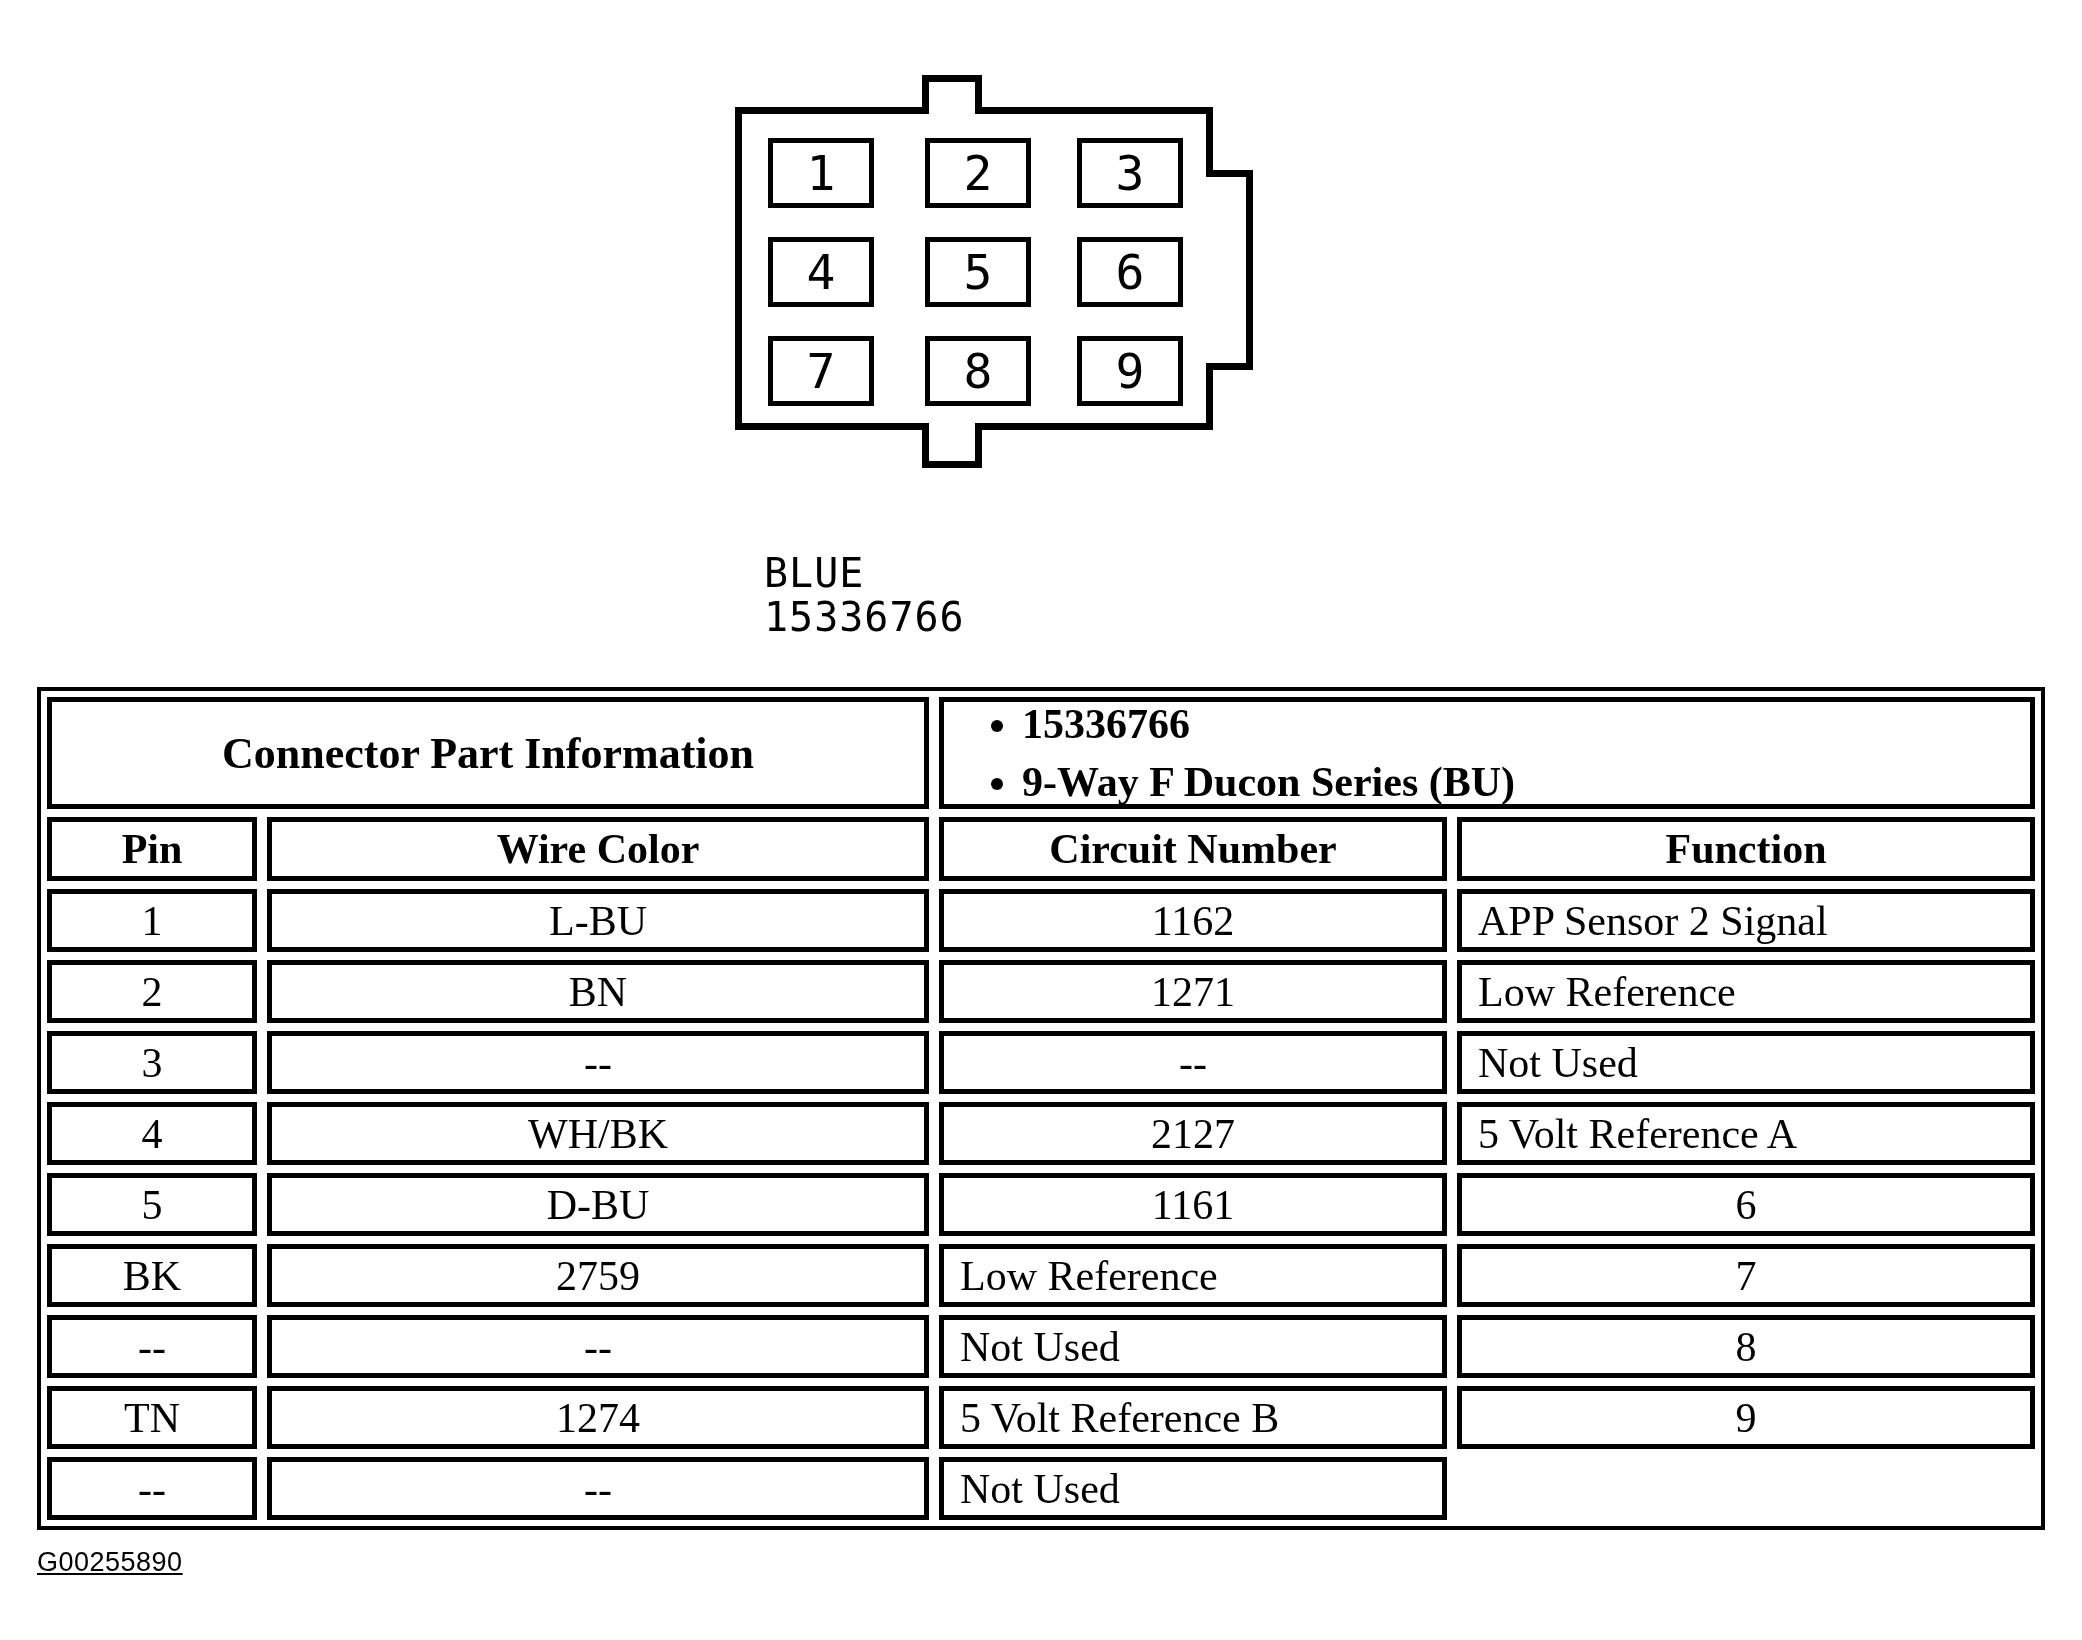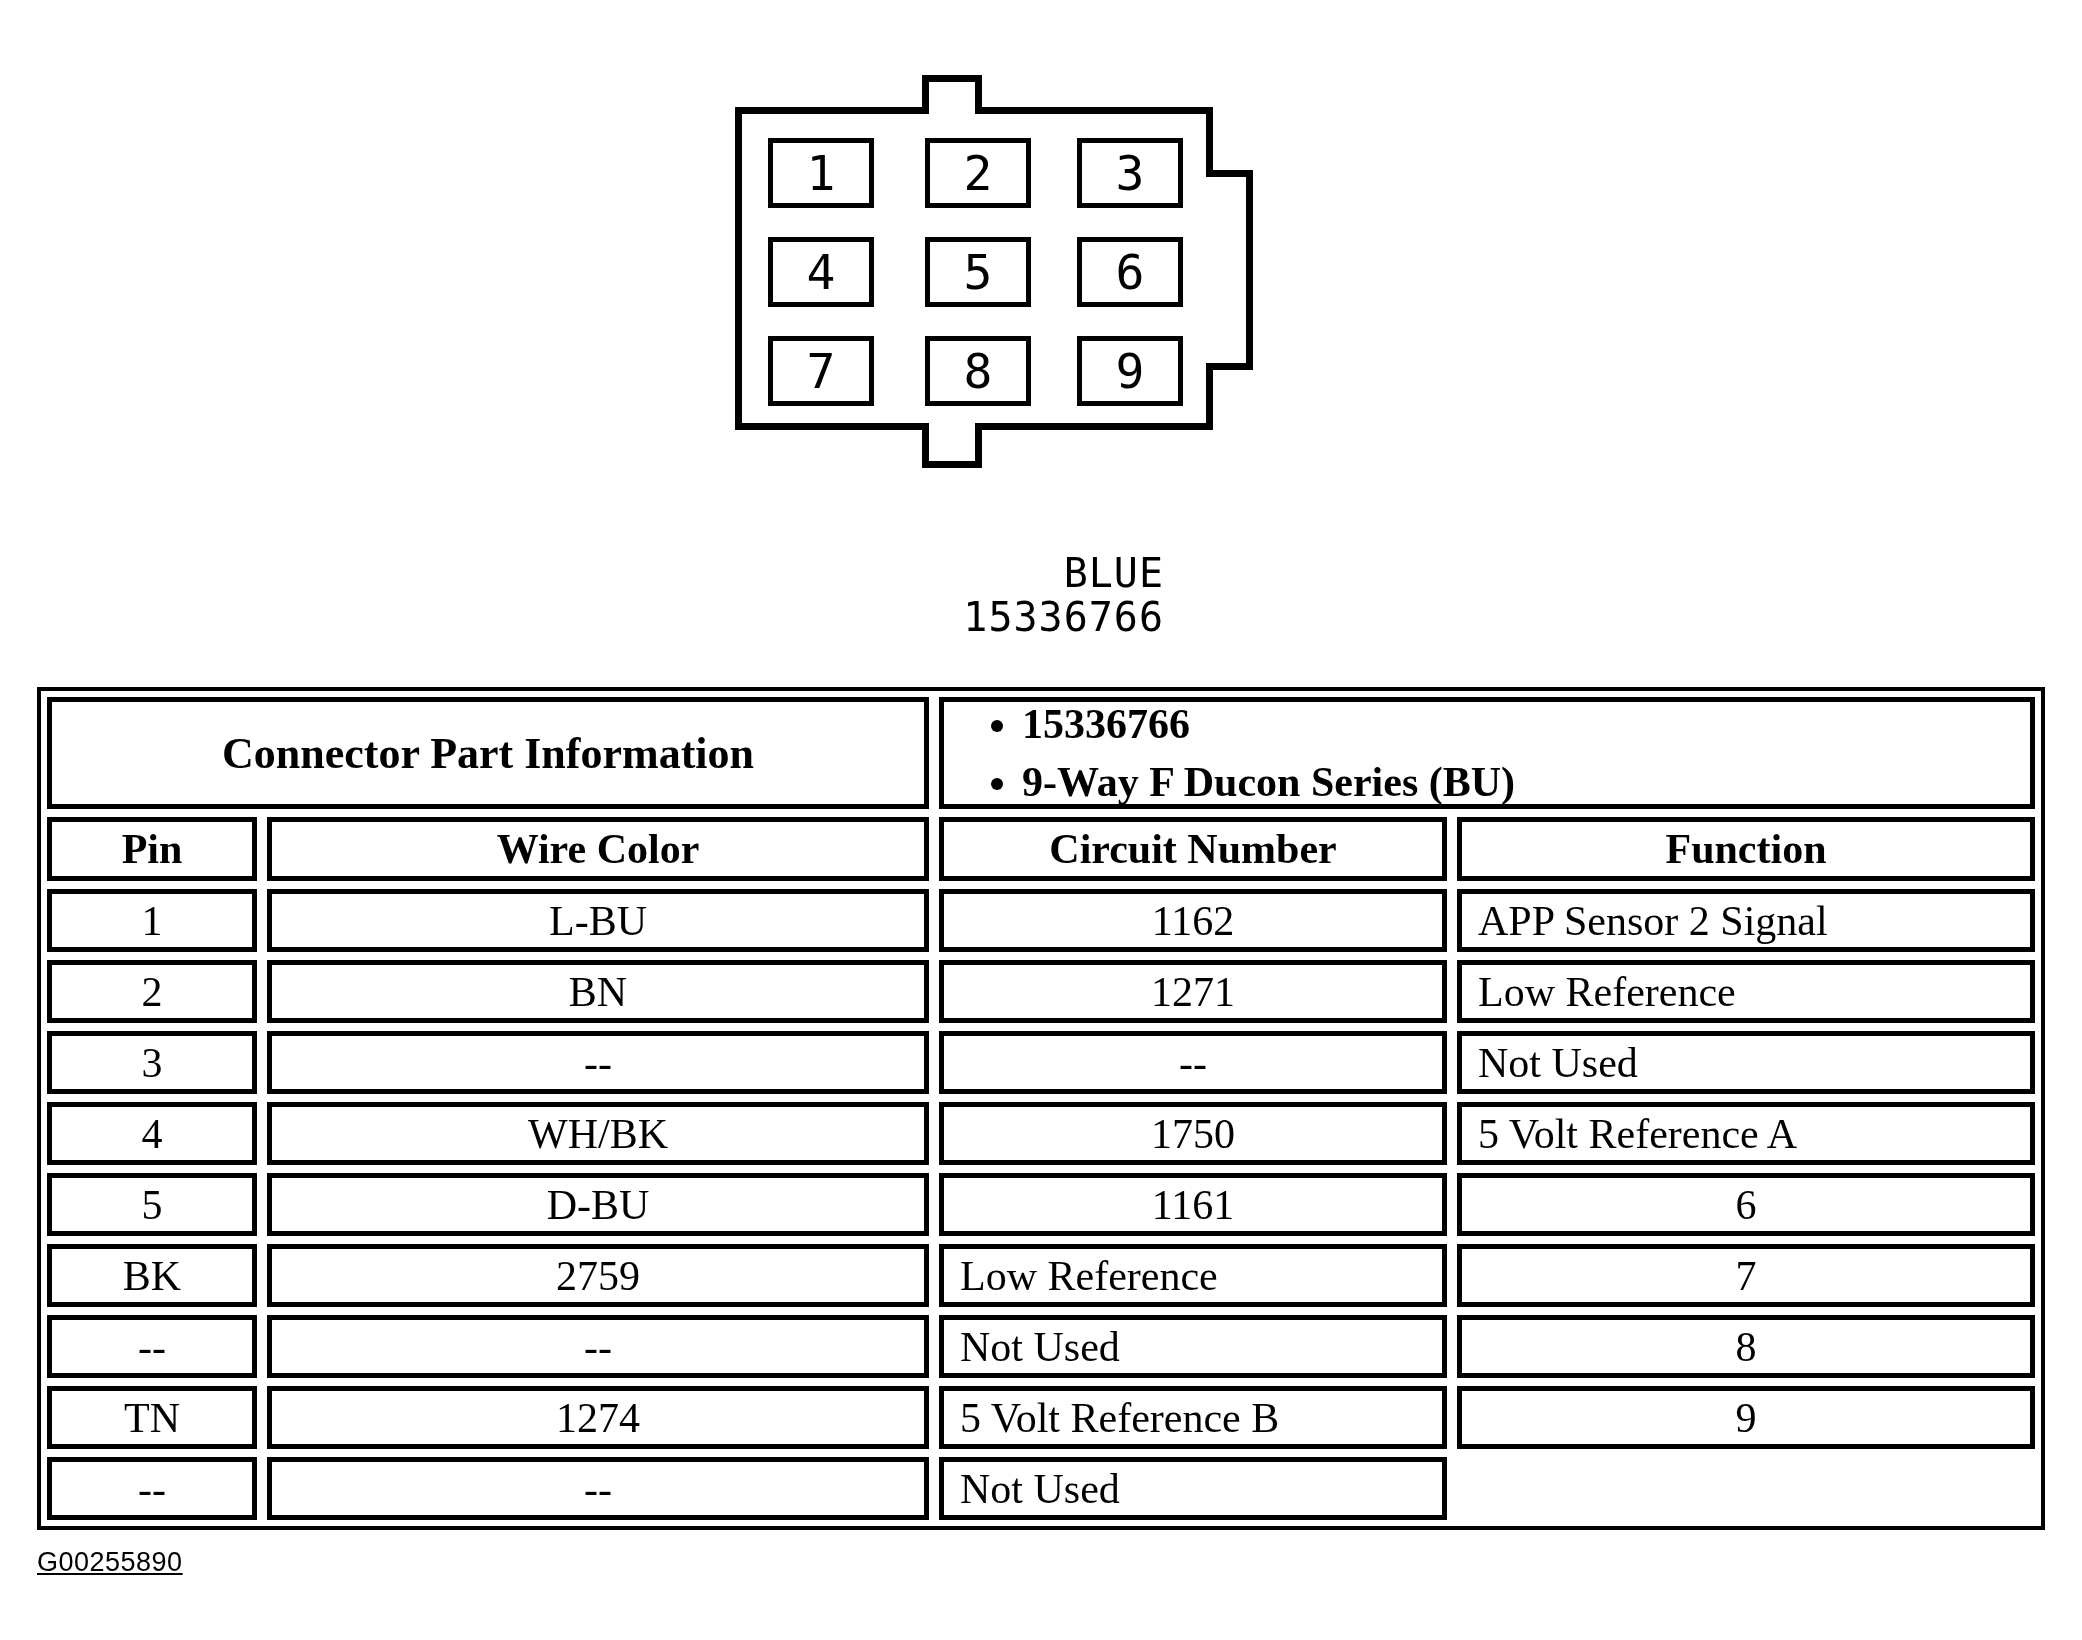--- a/index.html
+++ b/index.html
@@ -37,21 +37,21 @@
     font-family:"DejaVu Sans Mono",monospace;
     font-size:48px;line-height:48px;color:#000;
     background:#ffffff;z-index:3;
   }
   .p1{left:768px;top:138px}.p2{left:925px;top:138px}.p3{left:1077px;top:138px}
   .p4{left:768px;top:237px}.p5{left:925px;top:237px}.p6{left:1077px;top:237px}
   .p7{left:768px;top:336px}.p8{left:925px;top:336px}.p9{left:1077px;top:336px}
 
   .conn-label{
     position:absolute;left:764px;top:551px;width:400px;
-    text-align:right;
+    text-align:left;
     font-family:"DejaVu Sans Mono",monospace;
     font-size:40px;line-height:44px;letter-spacing:1px;
   }
 
   
   .ptable{
     position:absolute;left:37px;top:687px;width:2008px;
     box-sizing:border-box;border:4px solid #000;padding:6px;
     display:grid;
     grid-template-columns:210px 662px 508px 578px;
@@ -147,21 +147,21 @@
     <div class="cell h-data">1271</div>
     <div class="cell h-data fn">Low Reference</div>
 
     <div class="cell h-data">3</div>
     <div class="cell h-data">--</div>
     <div class="cell h-data">--</div>
     <div class="cell h-data fn">Not Used</div>
 
     <div class="cell h-data">4</div>
     <div class="cell h-data">WH/BK</div>
-    <div class="cell h-data">1750</div>
+    <div class="cell h-data">2127</div>
     <div class="cell h-data fn">5 Volt Reference A</div>
 
     <div class="cell h-data">5</div>
     <div class="cell h-data">D-BU</div>
     <div class="cell h-data">1161</div>
 
     <div class="cell h-data">6</div>
     <div class="cell h-data">BK</div>
     <div class="cell h-data">2759</div>
     <div class="cell h-data fn">Low Reference</div>

